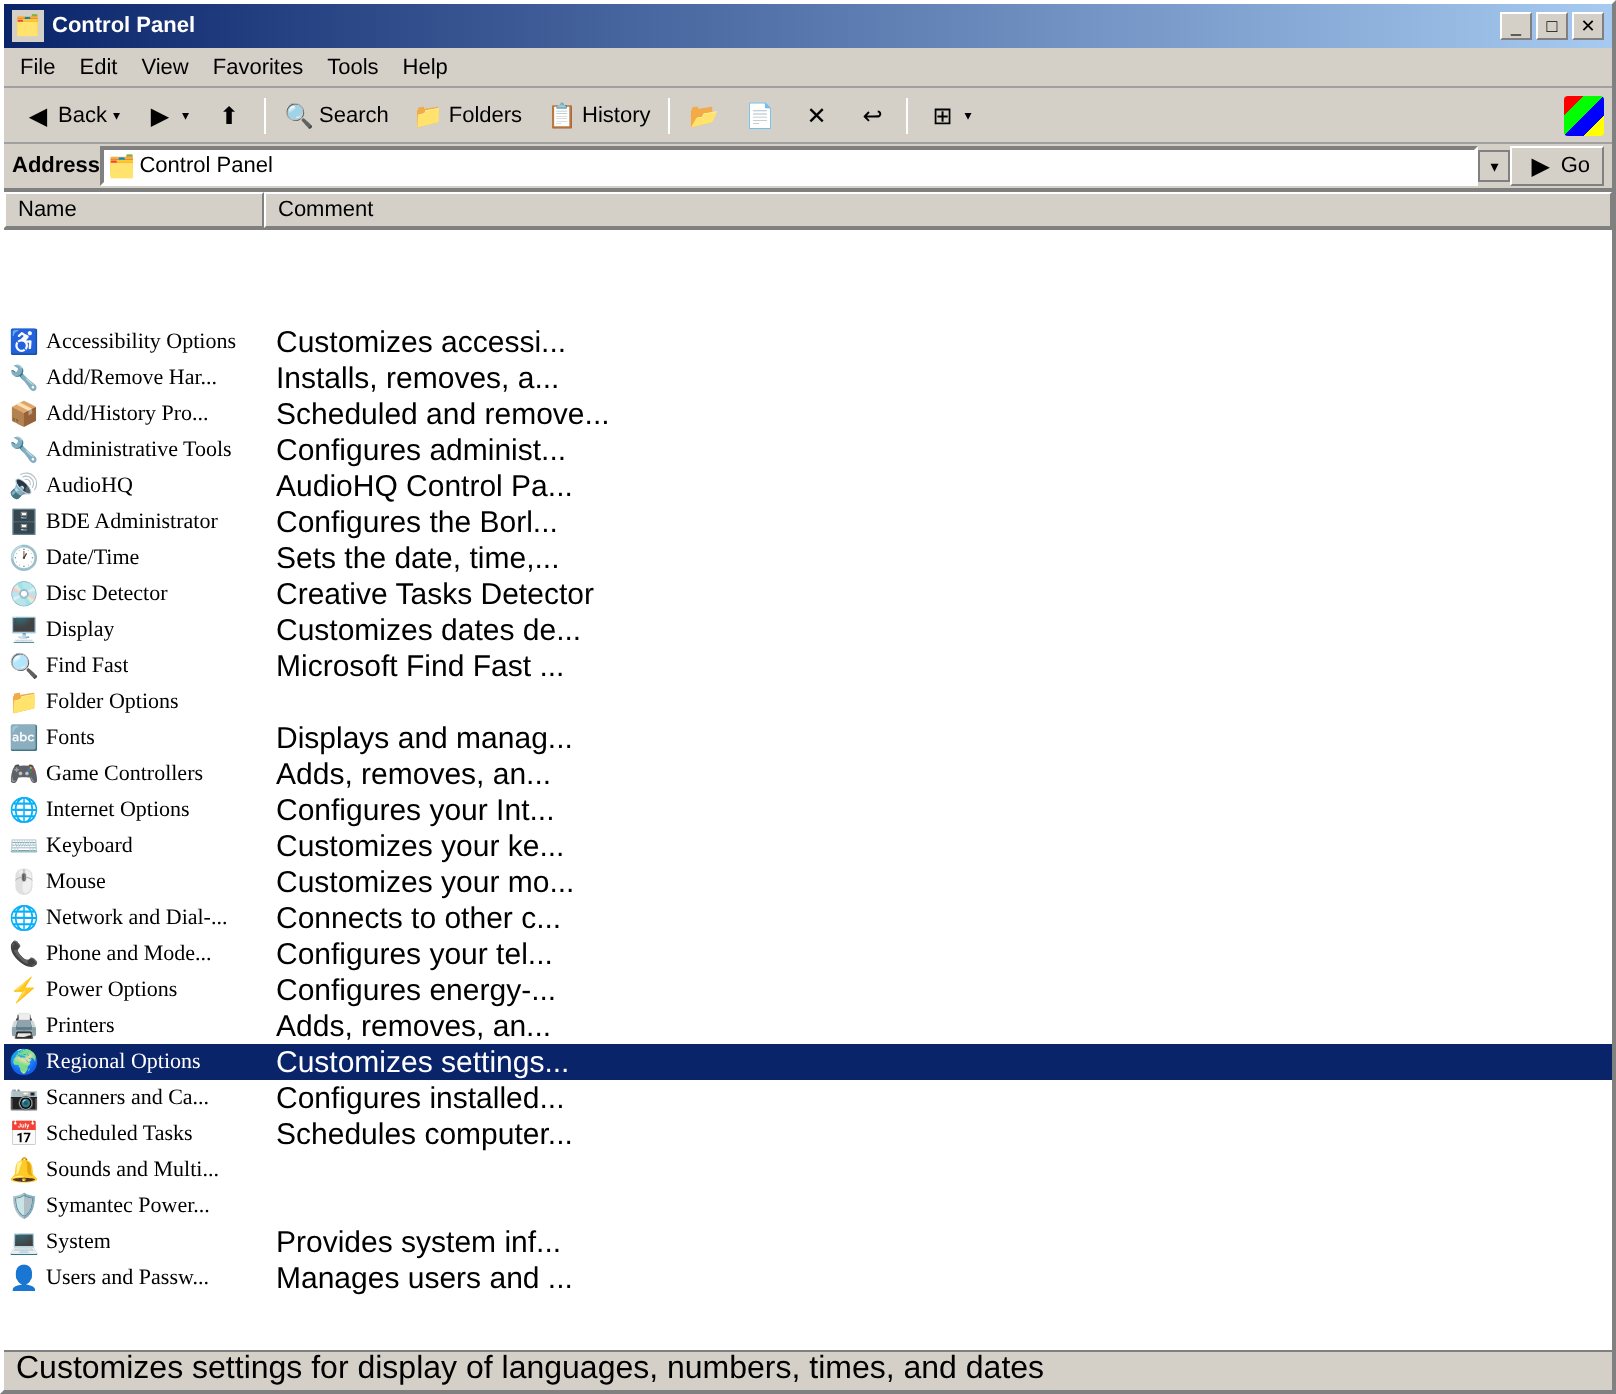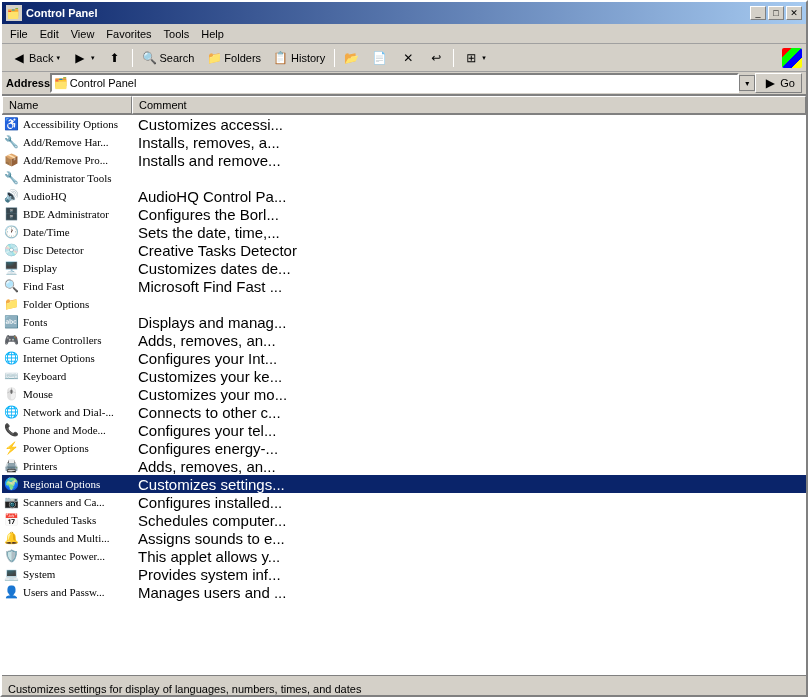--- a/index.html
+++ b/index.html
@@ -184,20 +184,21 @@
       height: 20px;
     }
 
     
     .main-content {
       flex: 1;
       display: flex;
       flex-direction: column;
       background: white;
       overflow: hidden;
+      gap: 47px;
     }
 
     
     .col-headers {
       display: flex;
       background: #d4d0c8;
       border-bottom: 1px solid #808080;
       flex-shrink: 0;
     }
     .col-header {
@@ -264,23 +265,23 @@
       font-size: 15px;
       padding-left: 4px;
     }
 
     
     .status-bar {
       height: 20px;
       background: #d4d0c8;
       border-top: 1px solid #808080;
       display: flex;
-      align-items: flex-end;
+      align-items: flex-start;
       padding: 0 6px;
-      font-size: 11px;
+      font-size: 16px;
       flex-shrink: 0;
     }
 
     
     .file-list::-webkit-scrollbar { width: 16px; }
     .file-list::-webkit-scrollbar-track { background: #d4d0c8; }
     .file-list::-webkit-scrollbar-thumb {
       background: #a0a0a0;
       border: 1px solid #808080;
     }
@@ -398,29 +399,30 @@
         <div class="file-row">
           <div class="file-name-cell">
             <div class="file-icon">🔧</div>
             <span class="file-name-text">Add/Remove Har...</span>
           </div>
           <div class="file-comment">Installs, removes, a...</div>
         </div>
         <div class="file-row">
           <div class="file-name-cell">
             <div class="file-icon">📦</div>
-            <span class="file-name-text">Add/Remove Pro...</span>
-          </div>
-          <div class="file-comment">Installs and remove...</div>
+            <span class="file-name-text">Add/History Pro...</span>
+          </div>
+          <div class="file-comment">Scheduled and remove...</div>
         </div>
         <div class="file-row">
           <div class="file-name-cell">
             <div class="file-icon">🔧</div>
-            <span class="file-name-text">Administrator Tools</span>
-          </div>
+            <span class="file-name-text">Administrative Tools</span>
+          </div>
+          <div class="file-comment">Configures administ...</div>
         </div>
         <div class="file-row">
           <div class="file-name-cell">
             <div class="file-icon">🔊</div>
             <span class="file-name-text">AudioHQ</span>
           </div>
           <div class="file-comment">AudioHQ Control Pa...</div>
         </div>
         <div class="file-row">
           <div class="file-name-cell">
@@ -545,28 +547,26 @@
             <div class="file-icon">📅</div>
             <span class="file-name-text">Scheduled Tasks</span>
           </div>
           <div class="file-comment">Schedules computer...</div>
         </div>
         <div class="file-row">
           <div class="file-name-cell">
             <div class="file-icon">🔔</div>
             <span class="file-name-text">Sounds and Multi...</span>
           </div>
-          <div class="file-comment">Assigns sounds to e...</div>
         </div>
         <div class="file-row">
           <div class="file-name-cell">
             <div class="file-icon">🛡️</div>
             <span class="file-name-text">Symantec Power...</span>
           </div>
-          <div class="file-comment">This applet allows y...</div>
         </div>
         <div class="file-row">
           <div class="file-name-cell">
             <div class="file-icon">💻</div>
             <span class="file-name-text">System</span>
           </div>
           <div class="file-comment">Provides system inf...</div>
         </div>
         <div class="file-row">
           <div class="file-name-cell">

